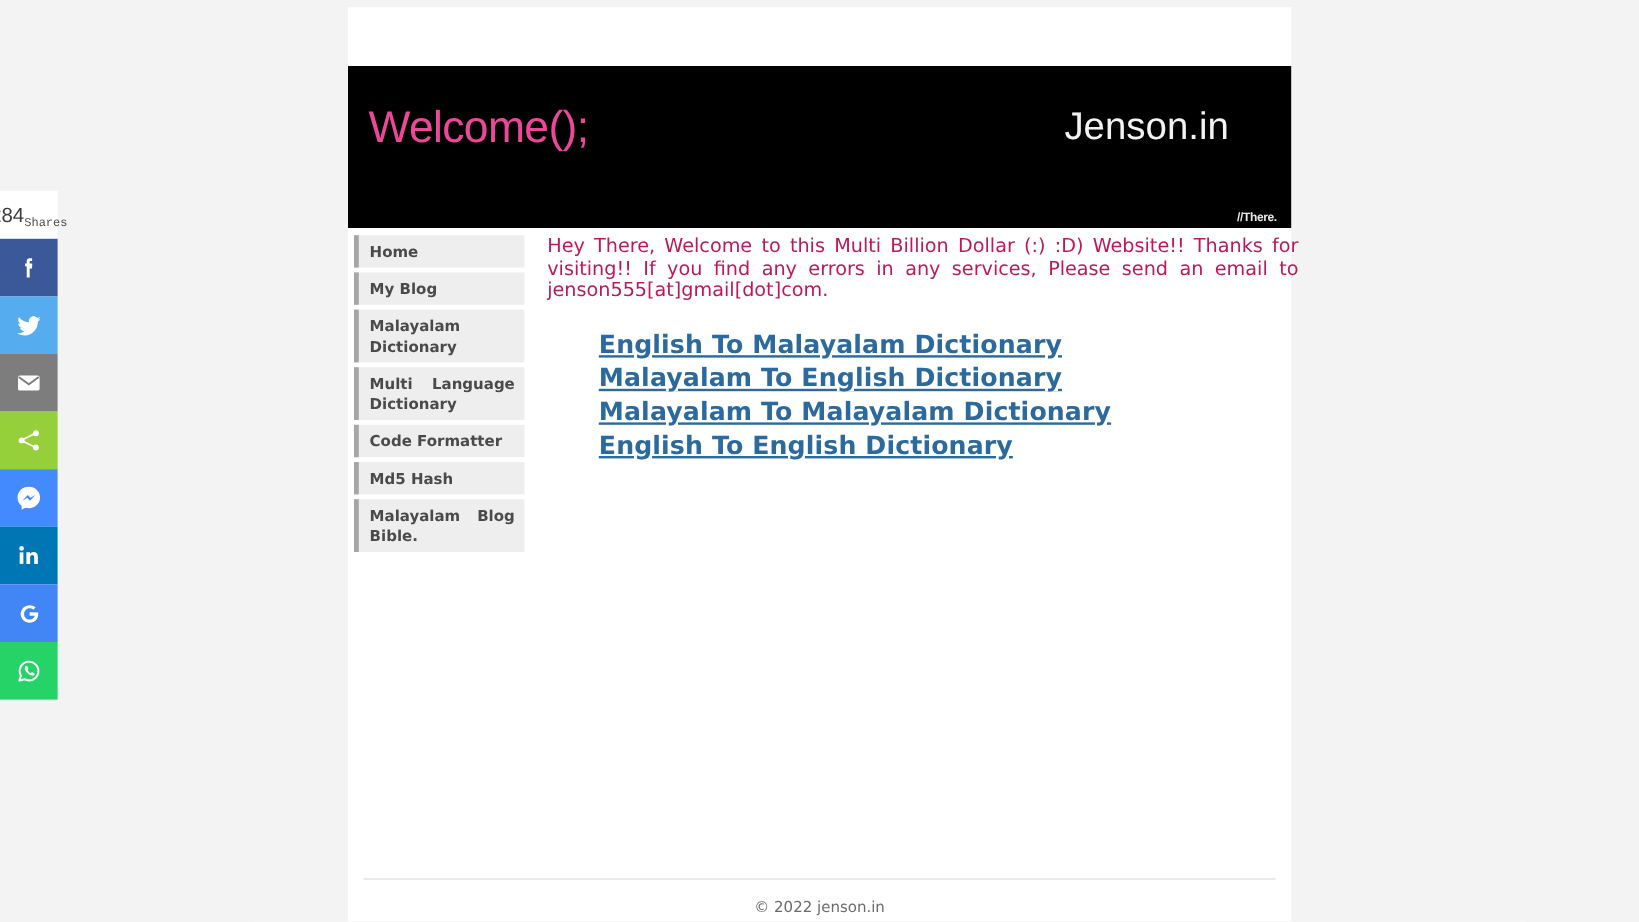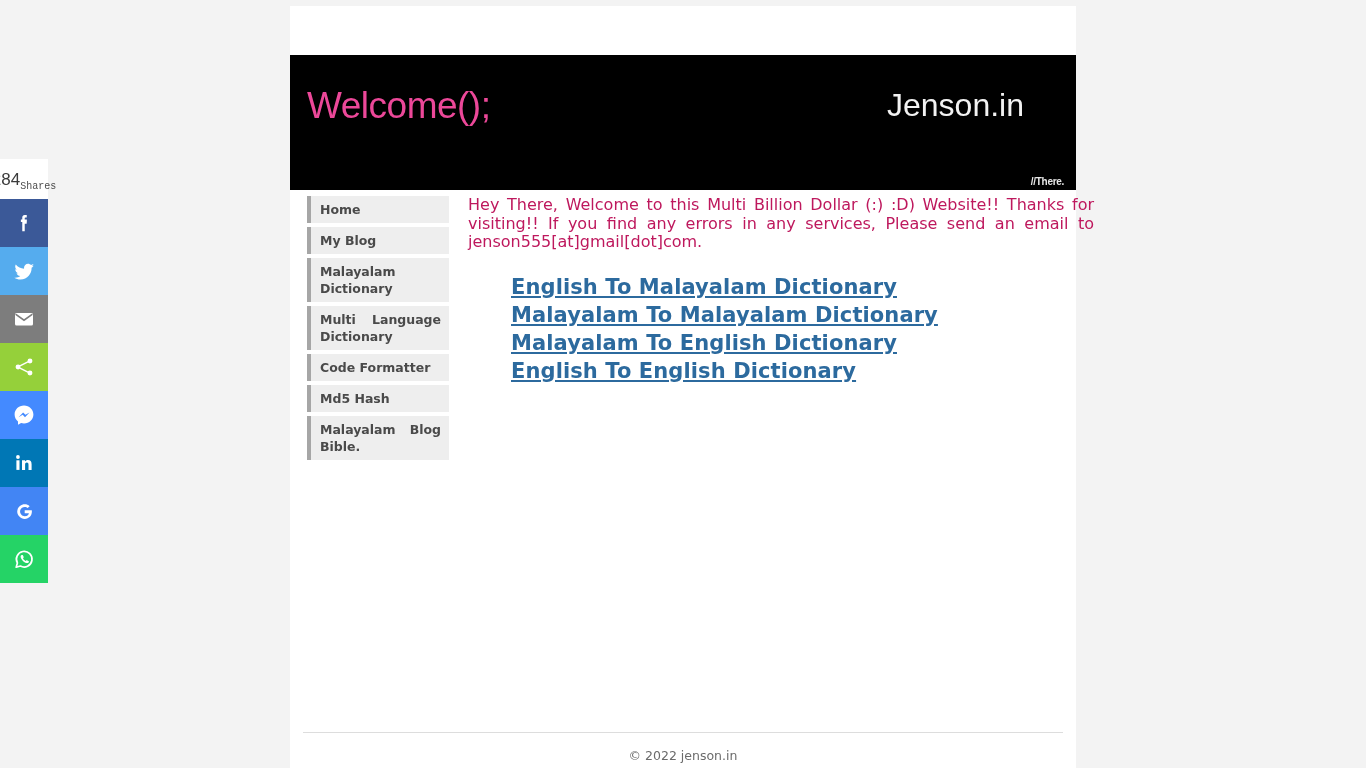--- a/index.html
+++ b/index.html
@@ -76,21 +76,21 @@
     font-size: 10px;
     font-weight: bold;
     font-family: "Liberation Sans", sans-serif;
     letter-spacing: -0.3px;
     white-space: nowrap;
   }
 
   
   .body-area {
     position: absolute;
-    left: 16px;
+    left: 4px;
     top: 190px;
     width: 786px;
     height: 530px;
   }
 
   
   .sidebar {
     position: absolute;
     left: 1px;
     top: 0;
@@ -234,22 +234,22 @@
           <a class="nav-item">Multi Language Dictionary</a>
           <a class="nav-item one-line">Code Formatter</a>
           <a class="nav-item one-line">Md5 Hash</a>
           <a class="nav-item">Malayalam Blog Bible.</a>
         </nav>
 
       <div class="content">
         <p class="intro">Hey There, Welcome to this Multi Billion Dollar (:) :D) Website!! Thanks for visiting!! If you find any errors in any services, Please send an email to jenson555[at]gmail[dot]com.</p>
         <div class="links" id="links">
             <a class="dict-link">English To Malayalam Dictionary</a>
+            <a class="dict-link">Malayalam To English Dictionary</a>
             <a class="dict-link">Malayalam To Malayalam Dictionary</a>
-            <a class="dict-link">Malayalam To English Dictionary</a>
             <a class="dict-link">English To English Dictionary</a>
           </div>
       </div>
 
     </div>
 
     <div class="footer">
       <div class="footer-rule"></div>
       <div class="footer-line">© 2022 jenson.in</div>
       <div class="footer-line">Jenson M John</div>

